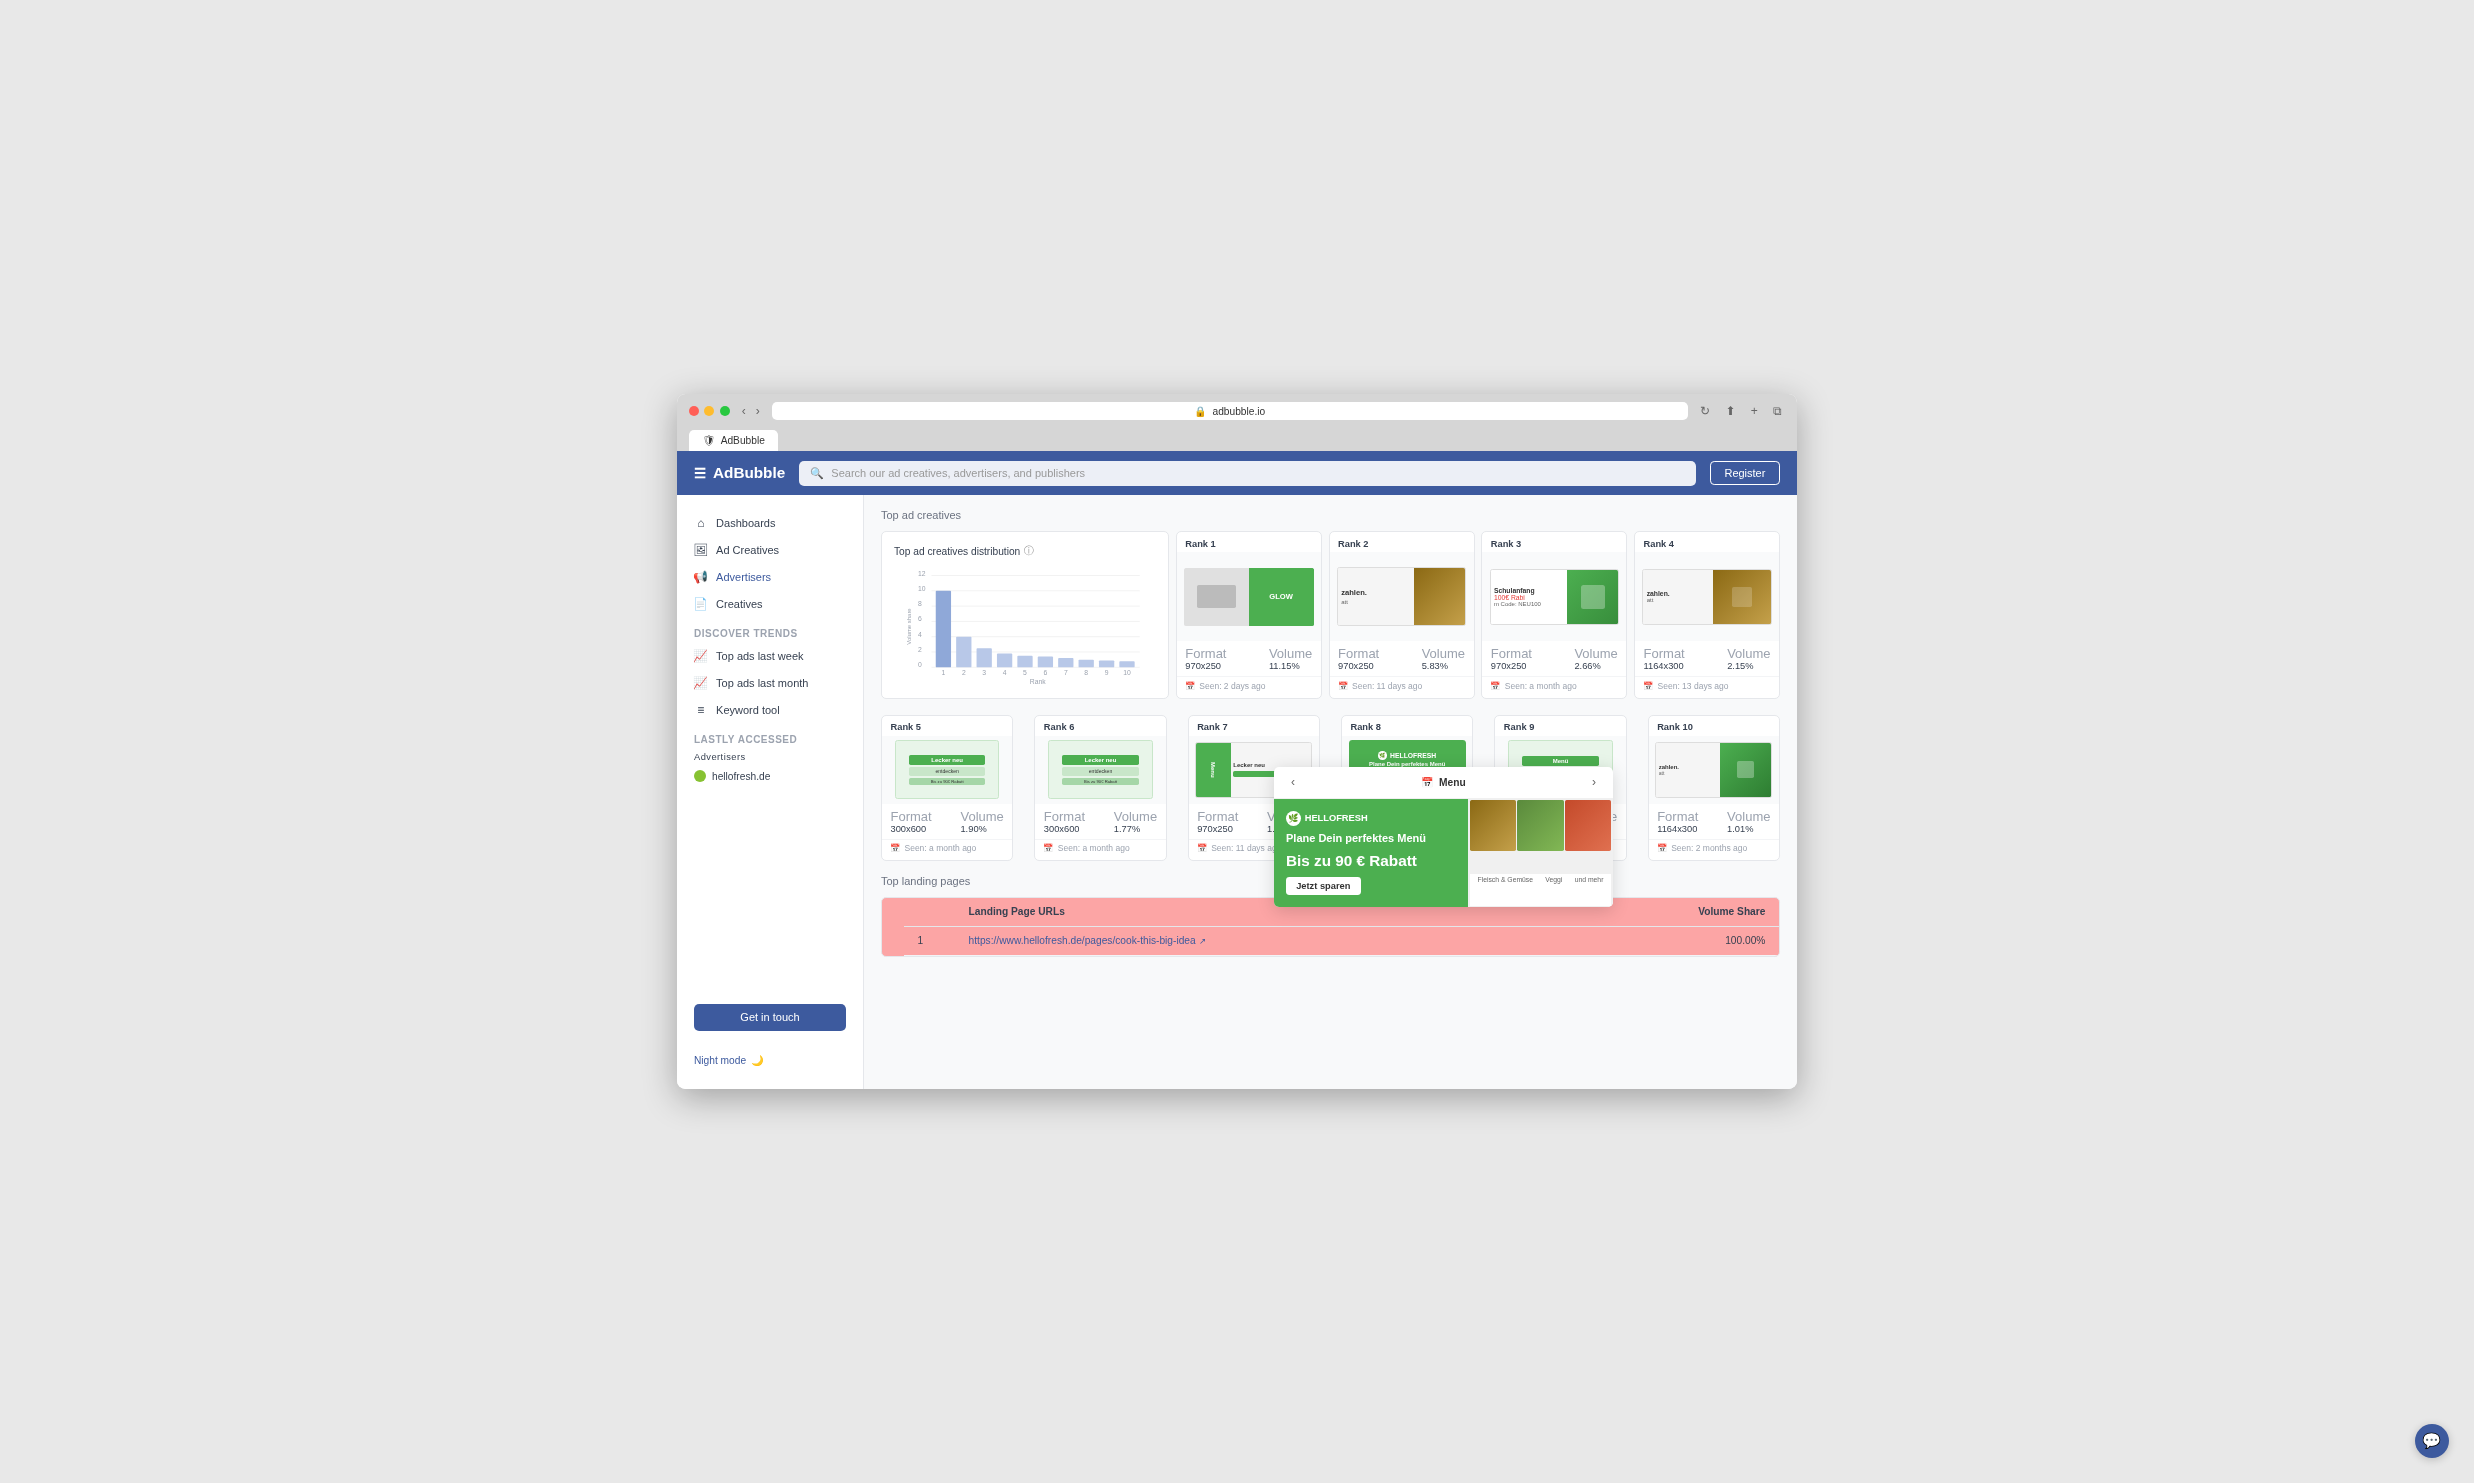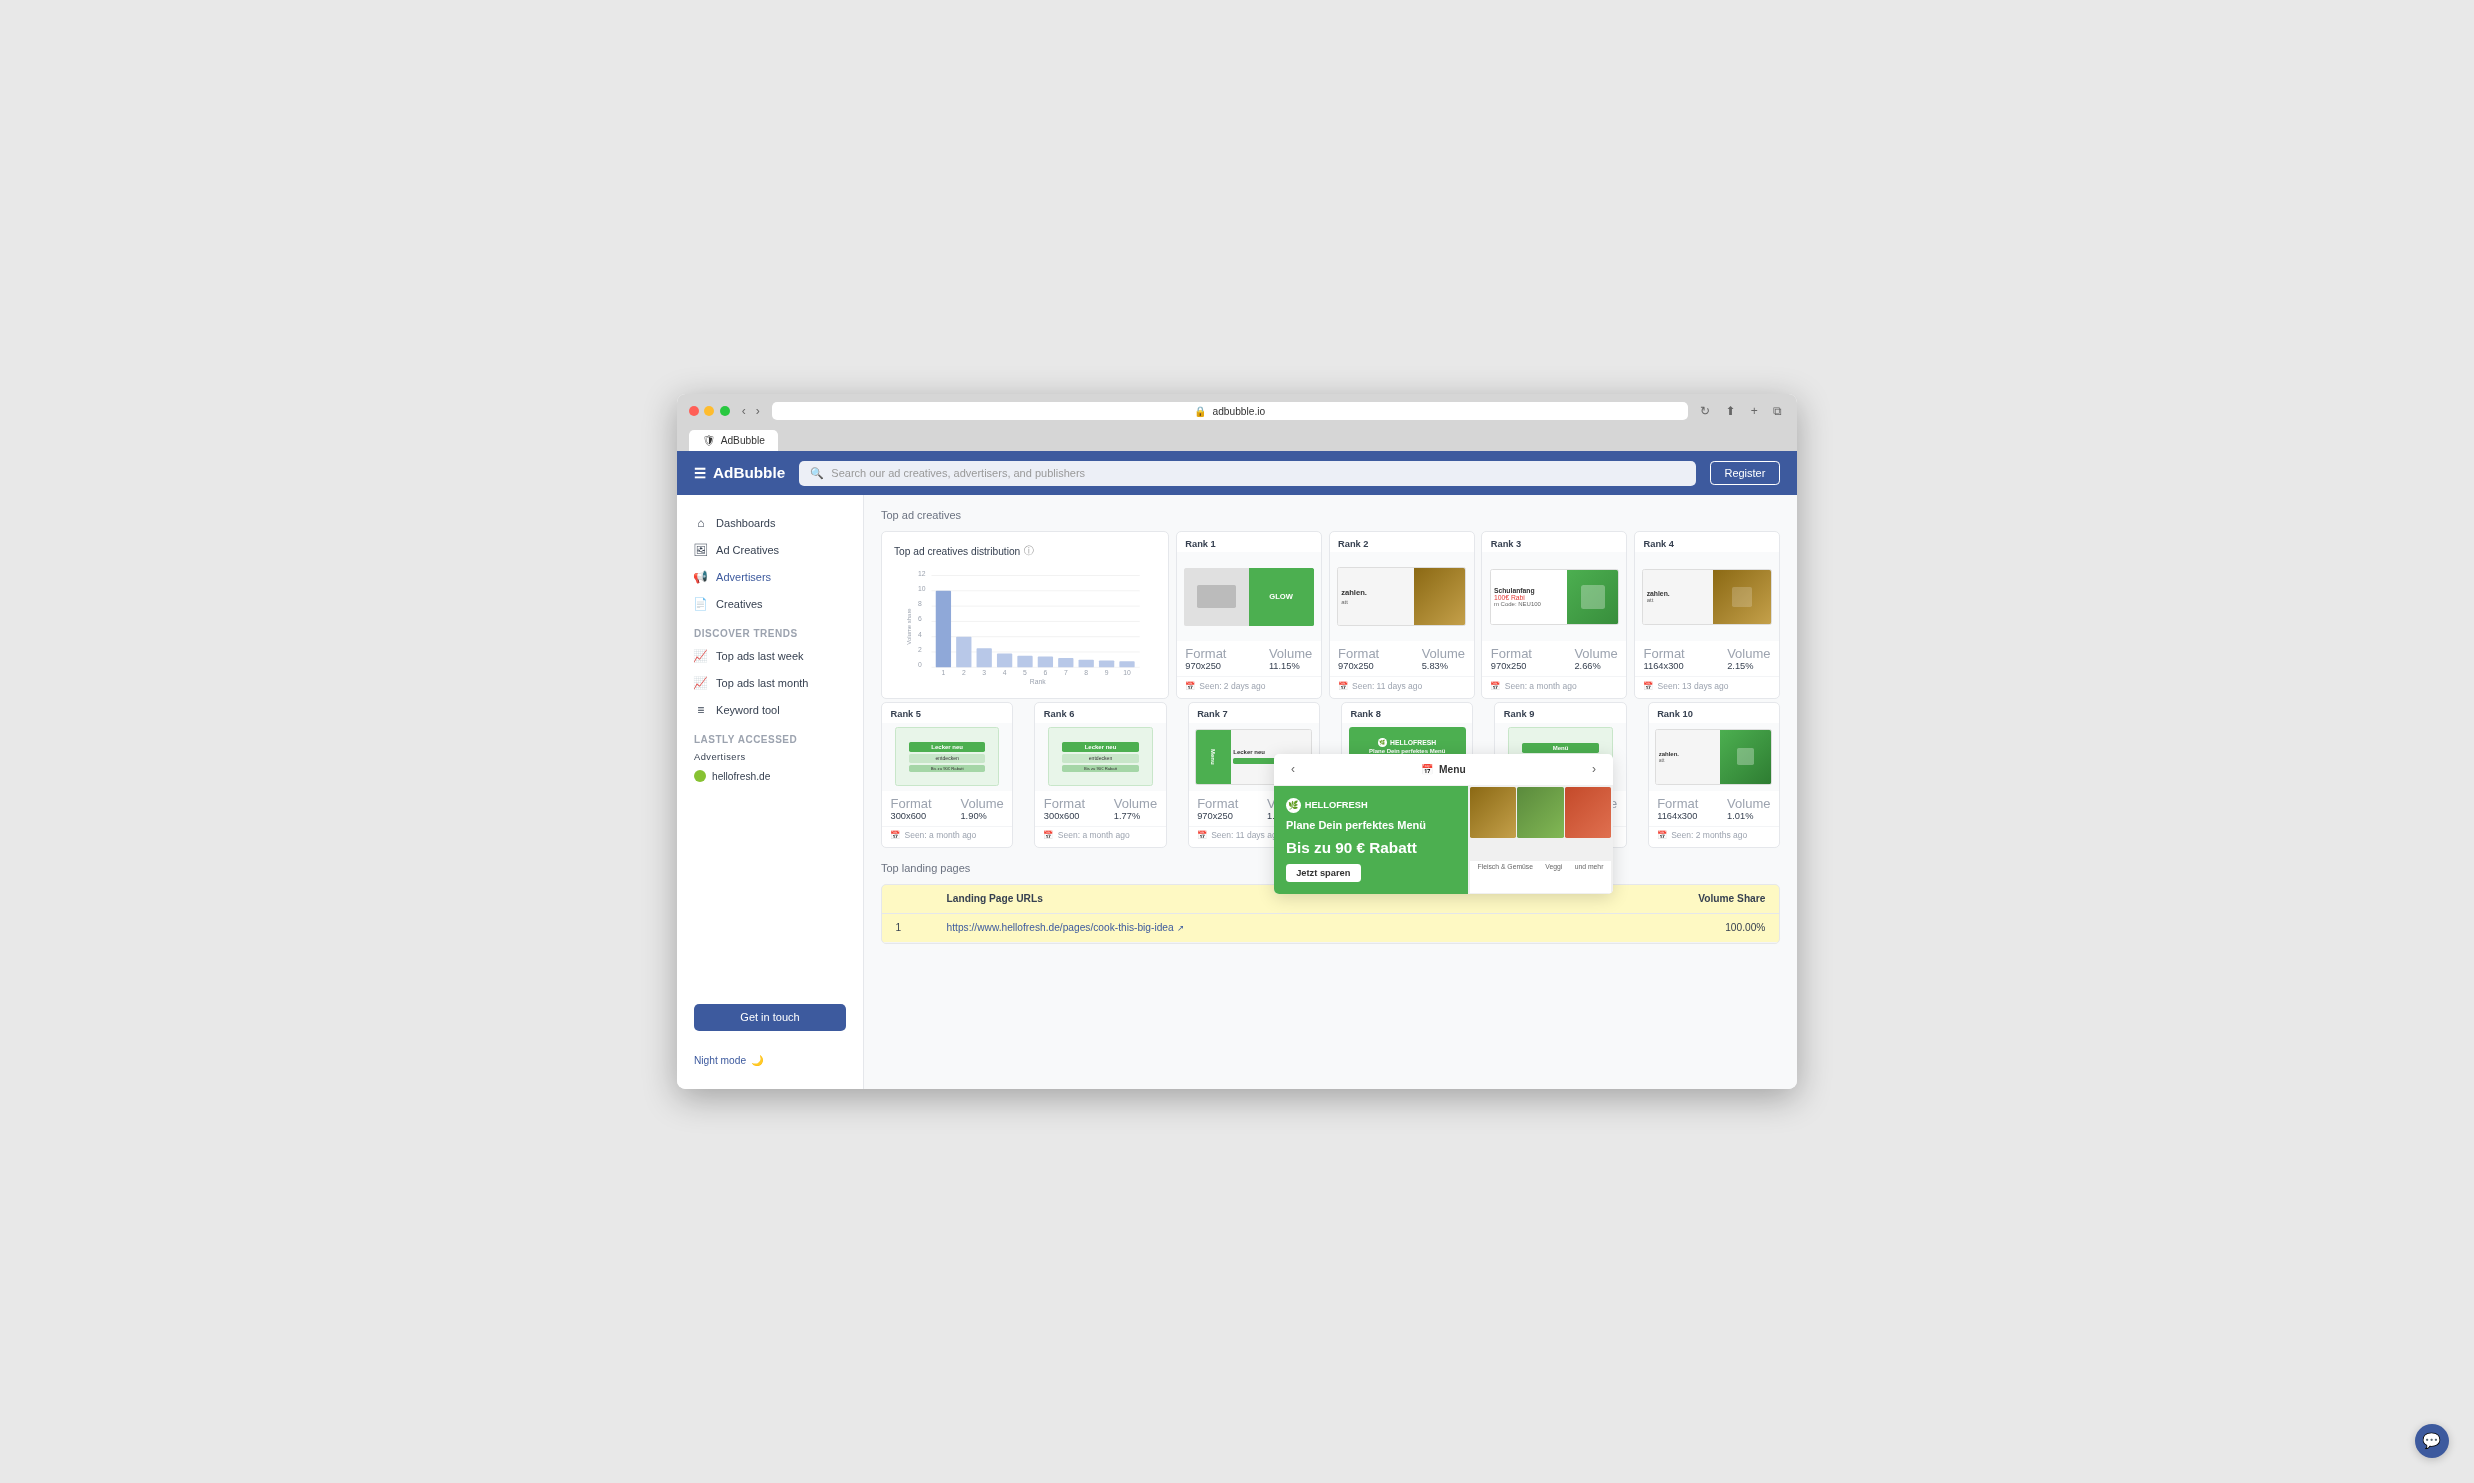--- a/index.html
+++ b/index.html
@@ -183,21 +183,21 @@
       color: #6b7280;
       margin-bottom: 10.2px;
       font-weight: 400;
     }
 
     
     .top-row {
       display: grid;
       grid-template-columns: 288px 1fr 1fr 1fr 1fr;
       gap: 6.8px;
-      margin-bottom: 3px;
+      margin-bottom: 16px;
     }
     .bottom-row {
       display: grid;
       grid-template-columns: repeat(6, 1fr);
       gap: 21px;
       margin-bottom: 13.6px;
     }
 
     .card {
       background: #fff;
@@ -377,25 +377,26 @@
       display: flex;
       justify-content: space-around;
       padding: 1.7px;
       background: white;
       font-size: 6.8px;
       color: #666;
     }
 
     
     .landing-table {
-      background: #fef9c3;
+      background: #fca5a5;
       border-radius: 5.1px;
       border: 0.8px solid #e5e7eb;
       overflow: hidden;
       margin-top: 3.4px;
+      padding-left: 22px;
     }
     .landing-table-header {
       display: grid;
       grid-template-columns: 51px 1fr 136px;
       padding: 8.5px 13.6px;
       border-bottom: 0.8px solid #e5e7eb;
       font-size: 10.2px;
       font-weight: 600;
       color: #374151;
     }

